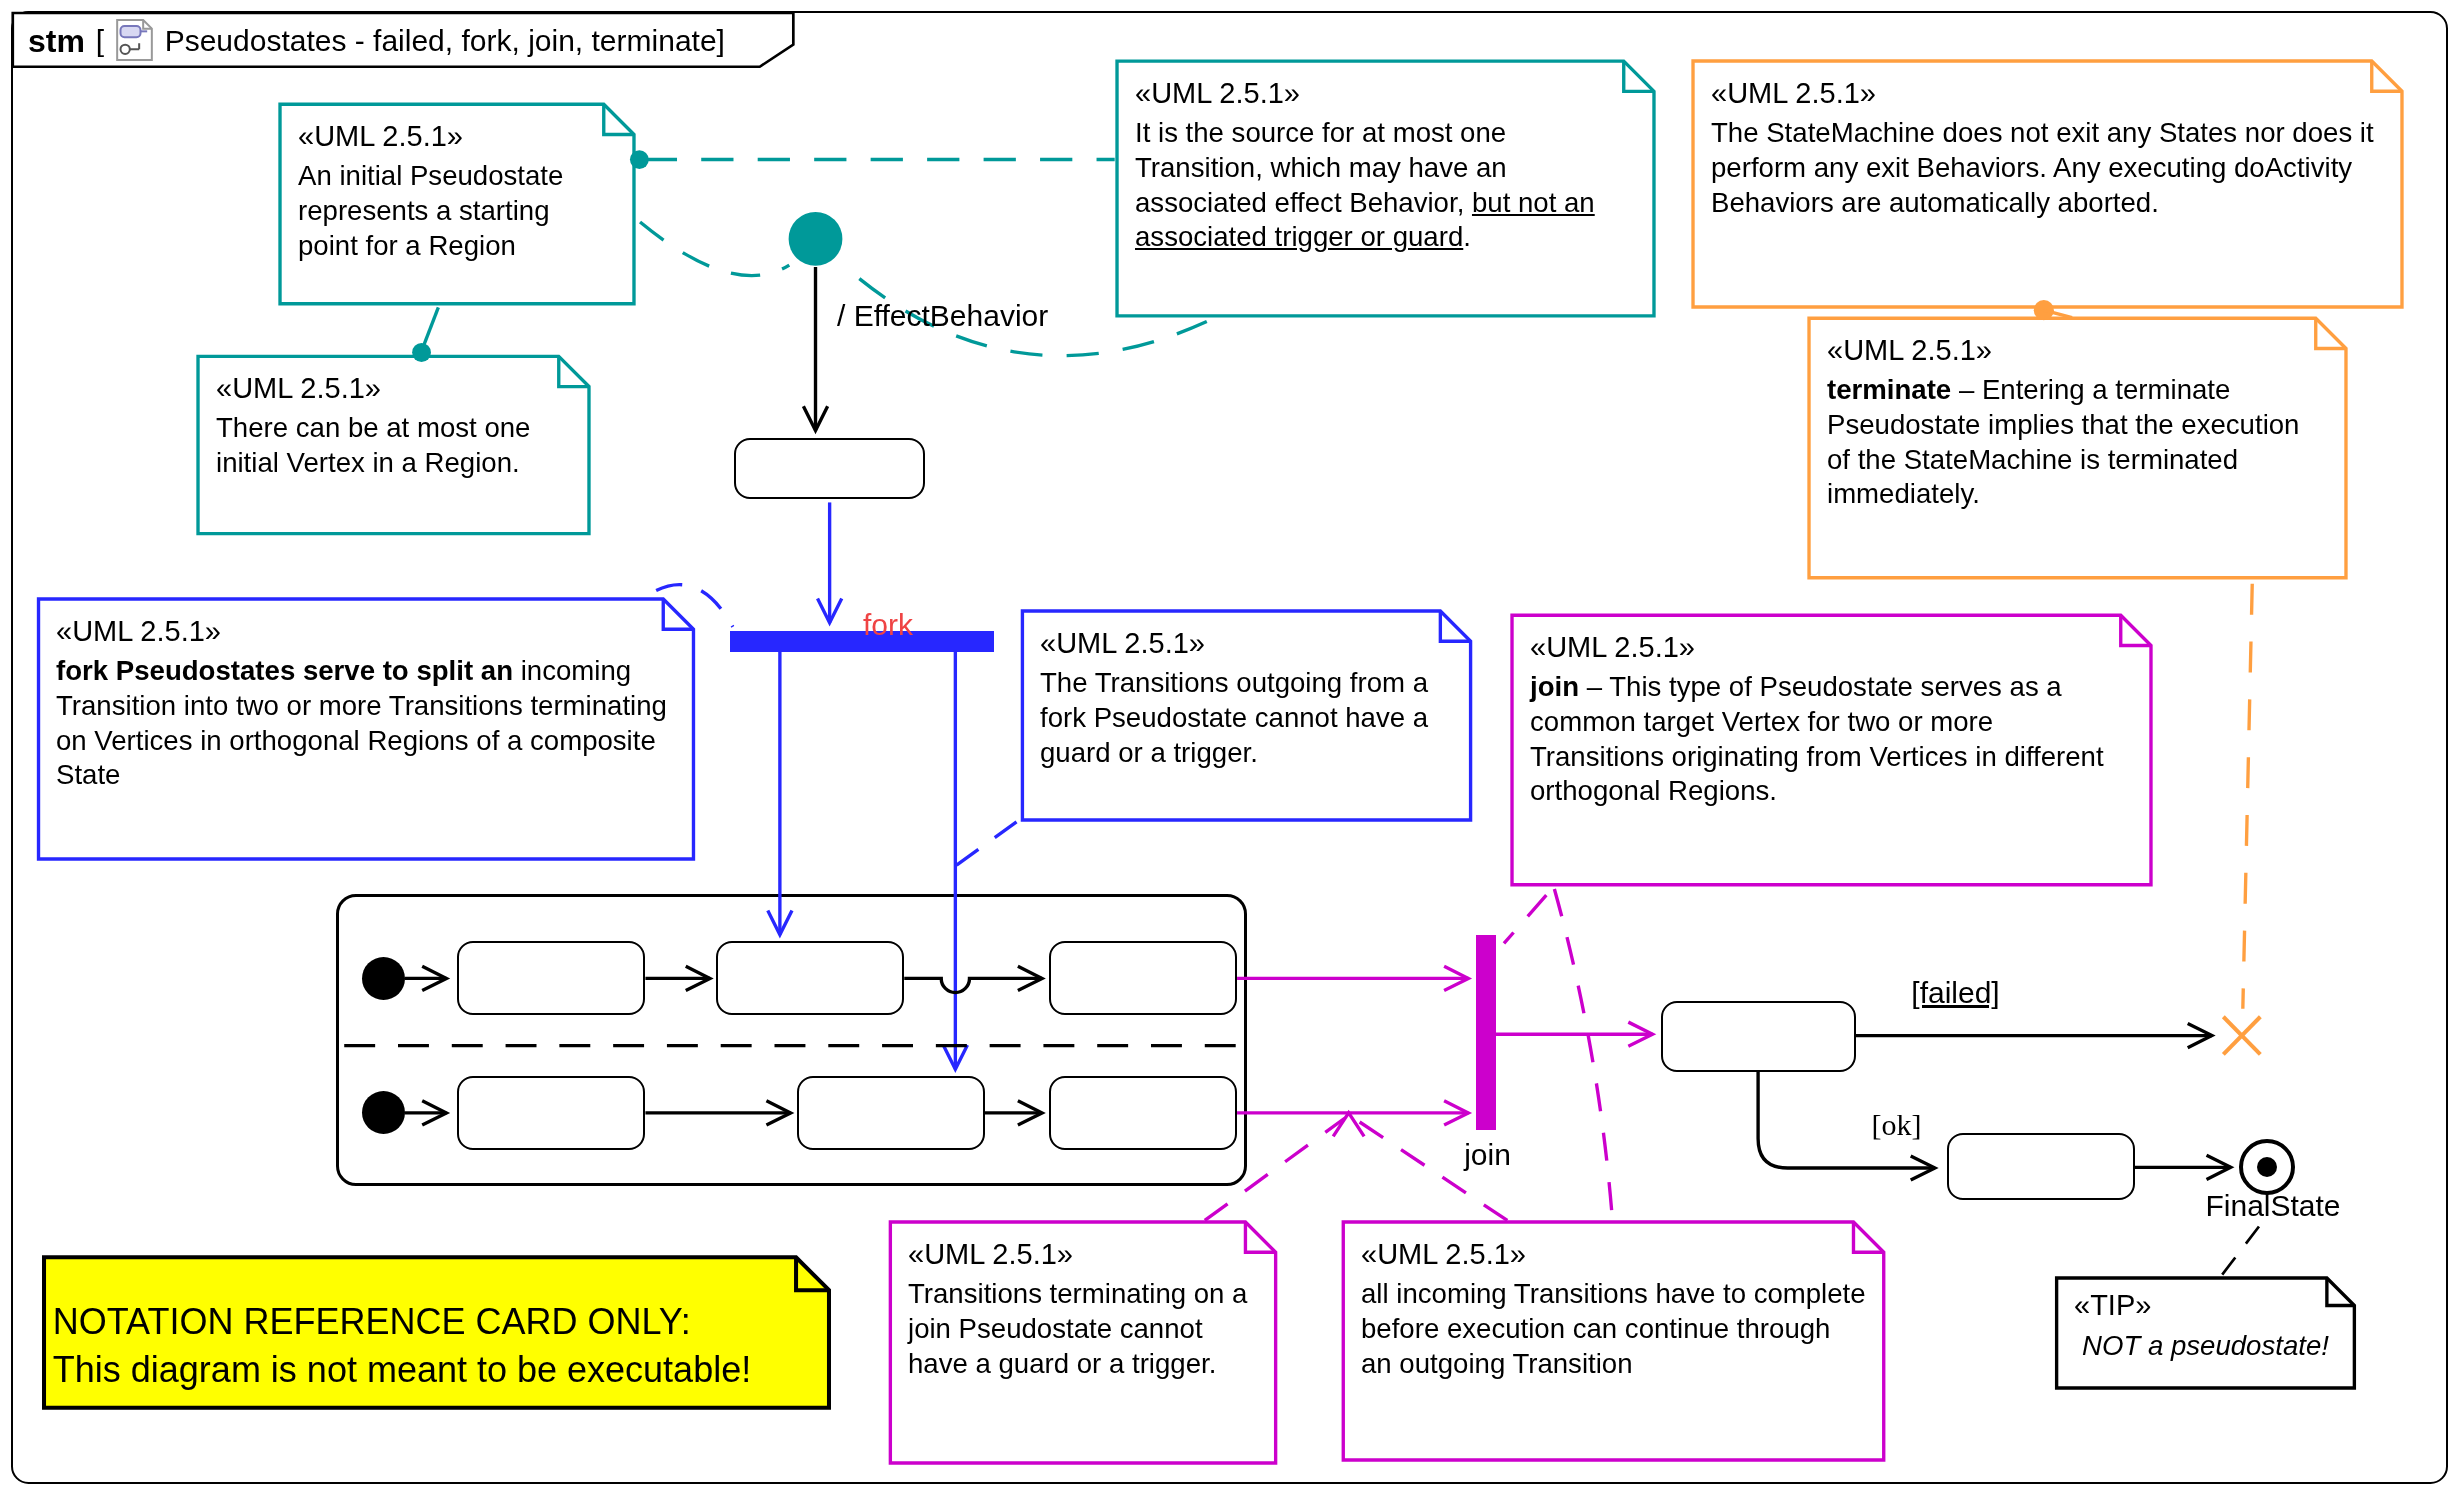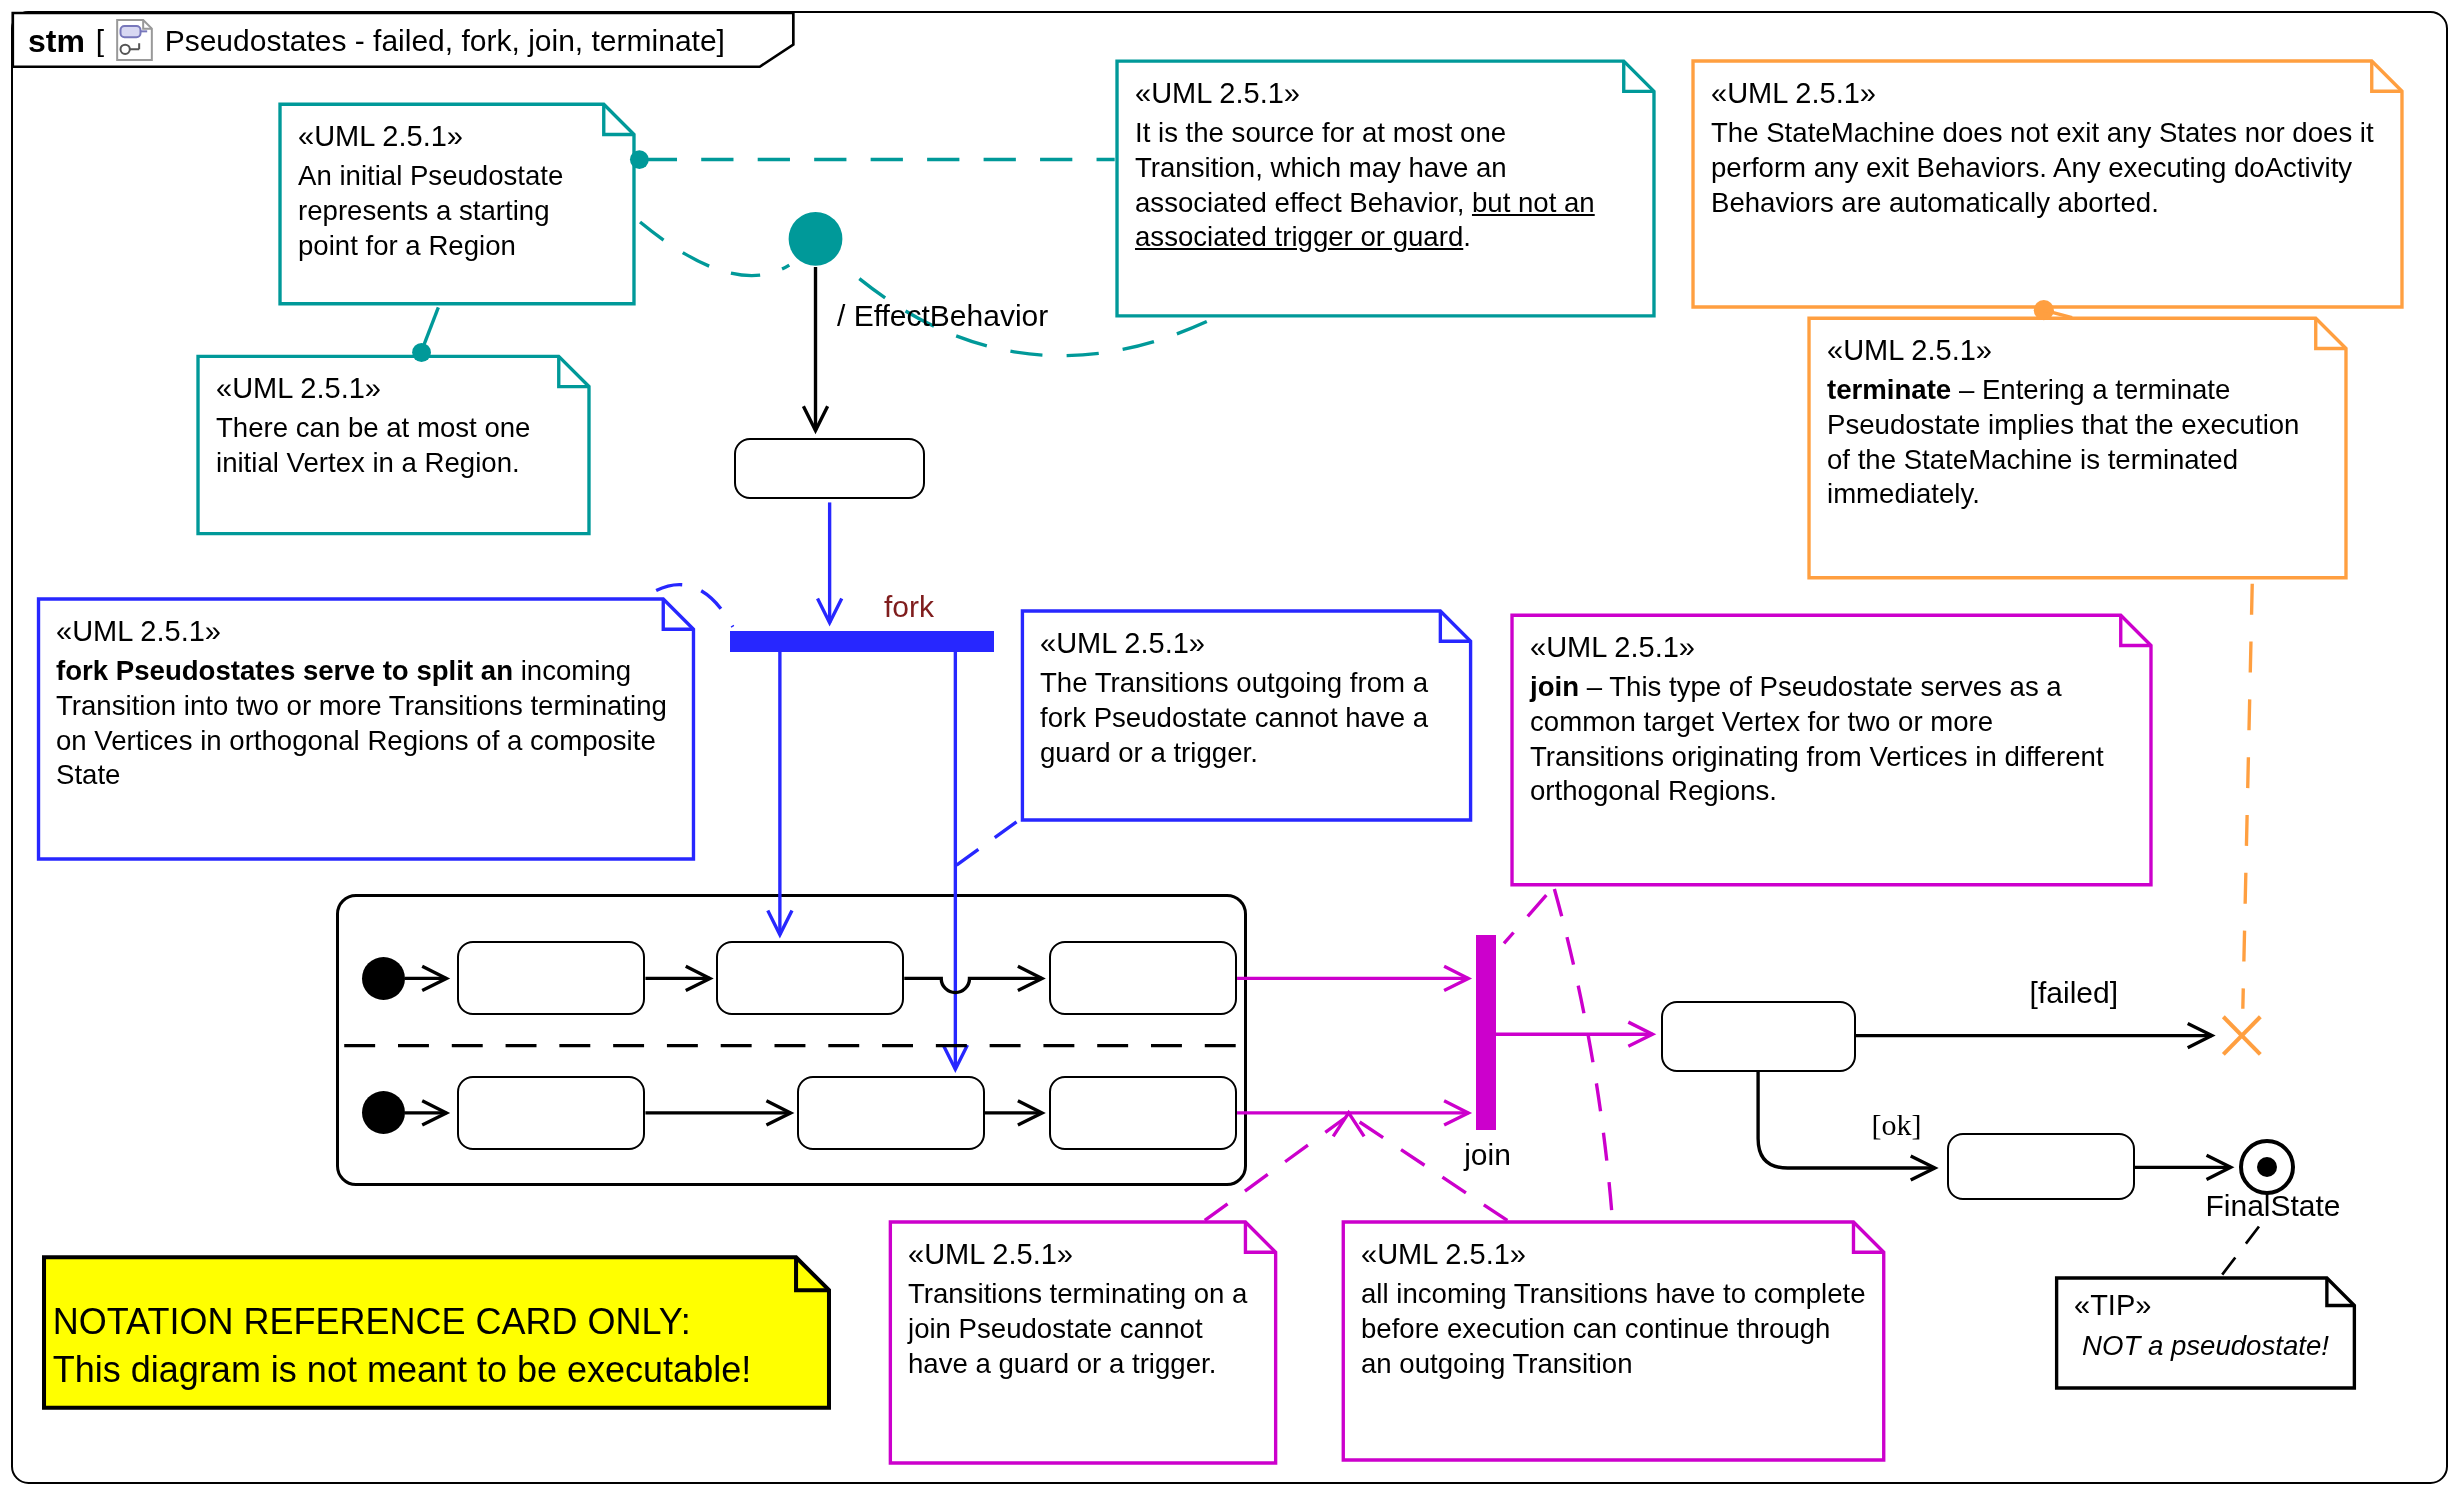--- a/index.html
+++ b/index.html
@@ -206,23 +206,23 @@
   <div id="joinbar" style="background: rgb(204, 0, 204);"></div>
 
   <div class="state" style="left:1661px;top:1001px;width:195px;height:71px;"></div>
   <div class="state" style="left:1947px;top:1133px;width:188px;height:67px;"></div>
 
   <div id="finalring">
       <div id="finaldot"></div>
     </div>
 
   <div class="lbl" style="left:837px;top:299px;">/ EffectBehavior</div>
-  <div class="lbl" style="left:863px;top:590px;color:#7f1d1d;margin-left:21px;">fork</div>
+  <div class="lbl" style="left:863px;top:608px;color:#ef4444;">fork</div>
   <div class="lbl" style="left:1437px;top:1138px;width:101px;text-align:center;">join</div>
-  <div class="lbl" style="left:1943px;top:976px;width:175px;text-align:right;">[failed]</div>
+  <div class="lbl" style="left:1868px;top:976px;width:175px;text-align:center;text-decoration:underline;">[failed]</div>
   <div class="lbl" style="left:1856px;top:1108px;width:81px;text-align:center;font-family:Liberation Serif, serif;">[ok]</div>
   <div class="lbl" style="left:2179px;top:1189px;width:188px;text-align:center;">FinalState</div>
 
   <svg id="overlay" width="2462" height="1499" viewBox="0 0 3662 2229">
     <defs>
       <marker id="mB" markerUnits="userSpaceOnUse" markerWidth="50" markerHeight="50" refX="42" refY="24" orient="auto">
         <path d="M6,6 L42,24 L6,42" fill="none" stroke="#000000" stroke-width="5"></path>
       </marker>
       <marker id="mU" markerUnits="userSpaceOnUse" markerWidth="50" markerHeight="50" refX="42" refY="24" orient="auto">
         <path d="M6,6 L42,24 L6,42" fill="none" stroke="#2727ff" stroke-width="5"></path>

